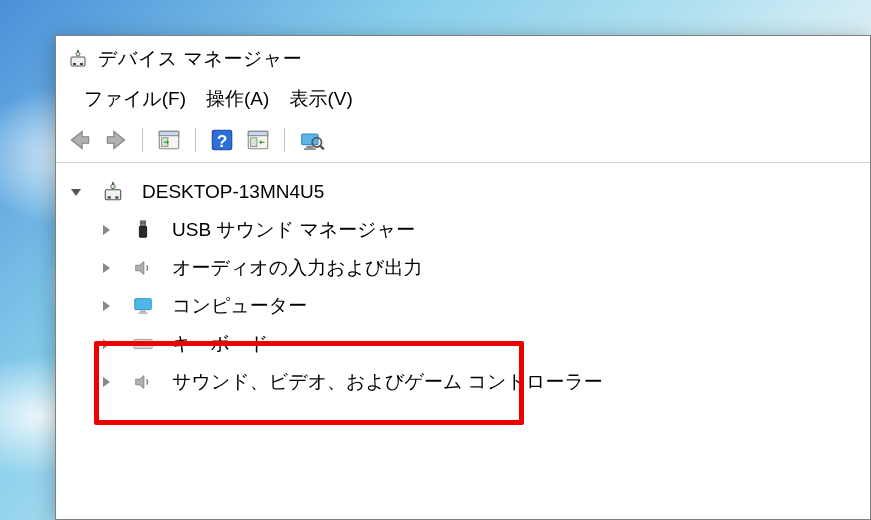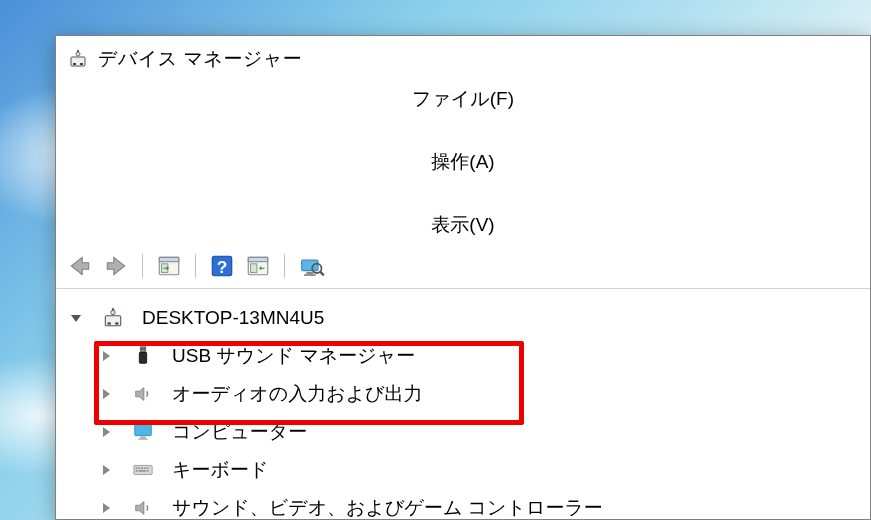--- a/index.html
+++ b/index.html
@@ -31,21 +31,20 @@
   
   .window {
     position: absolute;
     top: 35px;
     left: 55px;
     right: 0;
     bottom: 0;
     background: #ffffff;
     border: 1px solid #808080;
     box-shadow: 0 4px 20px rgba(0,0,0,0.3);
-    text-align: center;
   }
   
   .title-bar {
     display: flex;
     align-items: center;
     padding: 10px 12px 8px 12px;
     gap: 10px;
   }
   
   .title-icon {
@@ -54,23 +53,22 @@
   }
   
   .title-text {
     font-size: 19px;
     color: #000;
     letter-spacing: 0.5px;
   }
   
   .menu-bar {
     display: flex;
-    padding: 6px 16px;
-    gap: 37px;
-    flex-direction: column;
+    padding: 6px 28px;
+    gap: 20px;
   }
   
   .menu-item {
     font-size: 19px;
     color: #000;
     cursor: default;
   }
   
   .toolbar {
     display: flex;

